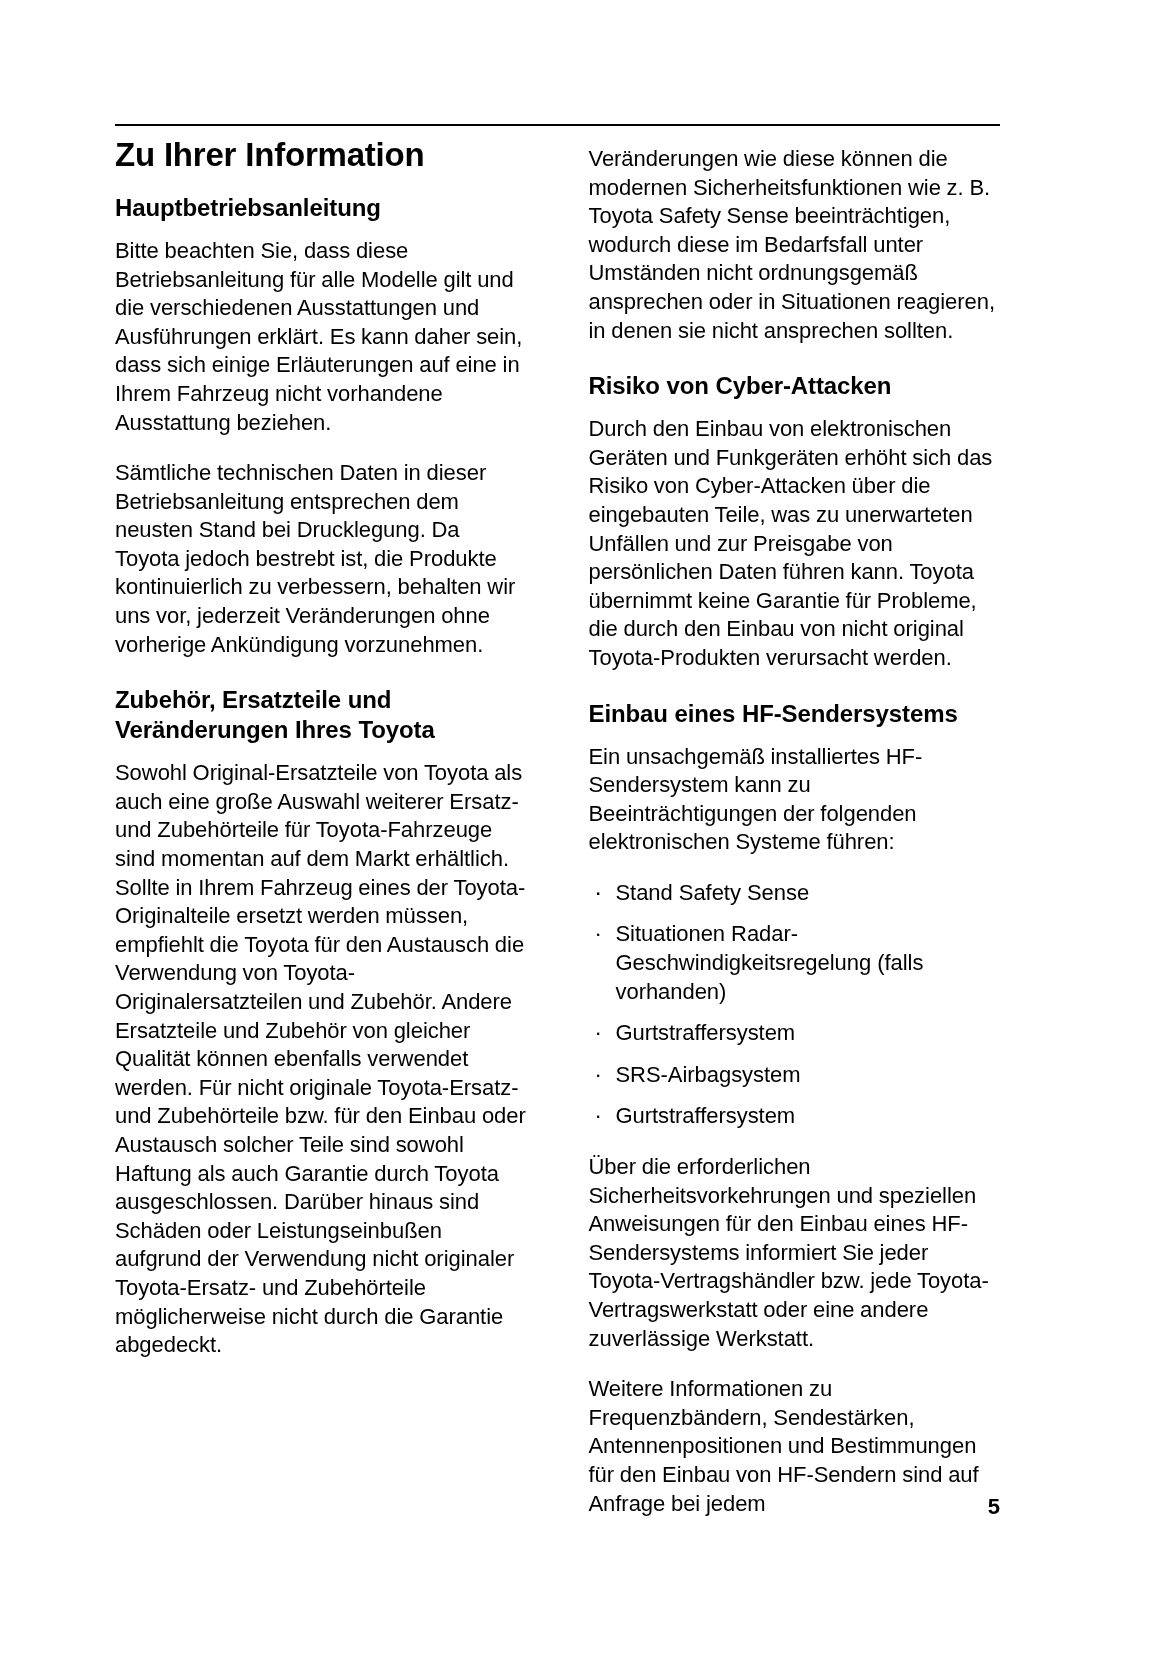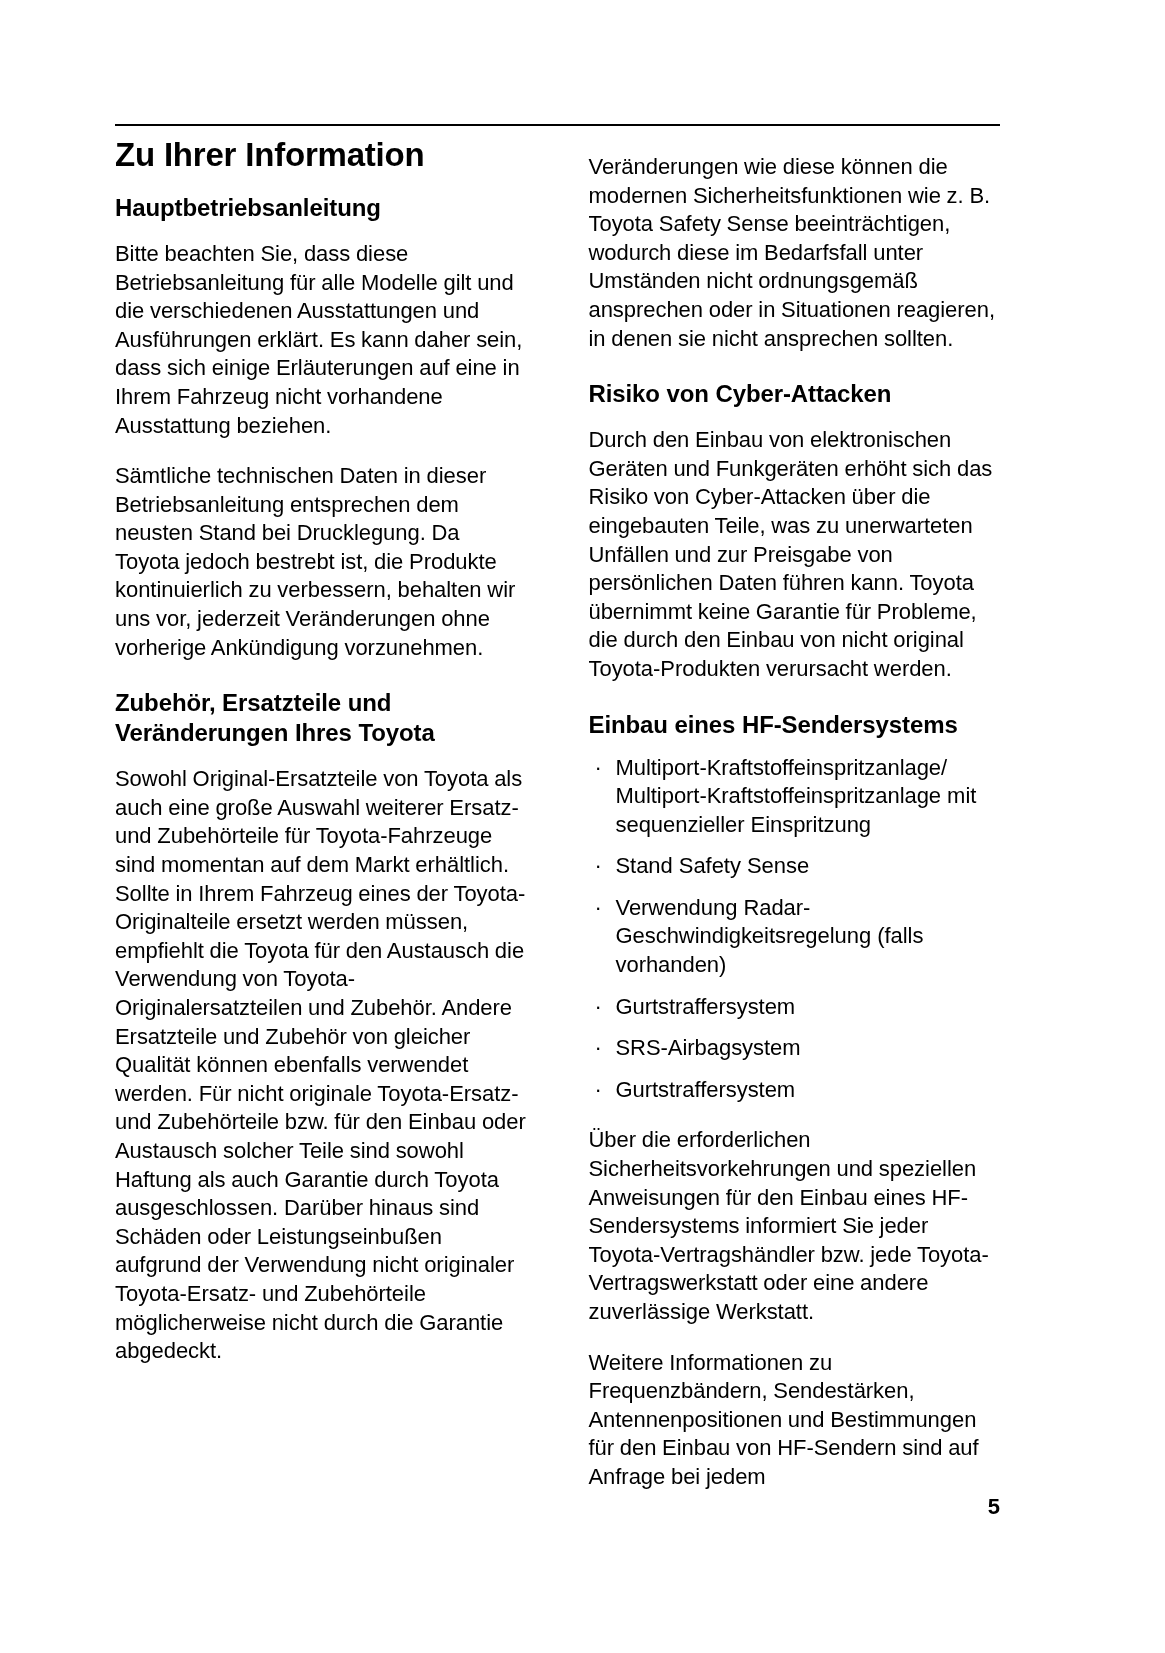--- a/index.html
+++ b/index.html
@@ -54,21 +54,21 @@
     font-weight: bold;
     margin: 26px 0 14px 0;
     letter-spacing: -0.1px;
   }
   .col h2.section-heading.first {
     margin-top: 8px;
   }
   p.body-text {
     font-size: 22px;
     line-height: 1.30;
-    margin: 17px 0 22px 0;
+    margin: 9px 0 22px 0;
     letter-spacing: -0.05px;
     word-spacing: -0.3px;
   }
   p.body-text.last {
     margin-bottom: 0;
   }
   ul.bullet-list {
     list-style: none;
     margin: 0 0 22px 0;
     padding: 0;
@@ -129,33 +129,33 @@
     <div class="col">
 
       <p class="body-text">Veränderungen wie diese können die modernen Sicherheitsfunktionen wie z. B. Toyota Safety Sense beeinträchtigen, wodurch diese im Bedarfsfall unter Umständen nicht ordnungsgemäß ansprechen oder in Situationen reagieren, in denen sie nicht ansprechen sollten.</p>
 
       <h2 class="section-heading">Risiko von Cyber-Attacken</h2>
 
       <p class="body-text">Durch den Einbau von elektronischen Geräten und Funkgeräten erhöht sich das Risiko von Cyber-Attacken über die eingebauten Teile, was zu unerwarteten Unfällen und zur Preisgabe von persönlichen Daten führen kann. Toyota übernimmt keine Garantie für Probleme, die durch den Einbau von nicht original Toyota-Produkten verursacht werden.</p>
 
       <h2 class="section-heading">Einbau eines HF-Sendersystems</h2>
 
+      <p class="body-text">Ein unsachgemäß installiertes HF-Sendersystem kann zu Beeinträchtigungen der folgenden elektronischen Systeme führen:</p>
 
       <ul class="bullet-list">
         <li>
           <span class="bullet-dot">·</span>
-          <span>Multiport-Kraftstoffeinspritzanlage/ Multiport-Kraftstoffeinspritzanlage mit sequenzieller Einspritzung</span>
         </li>
         <li>
           <span class="bullet-dot">·</span>
           <span>Stand Safety Sense</span>
         </li>
         <li>
           <span class="bullet-dot">·</span>
-          <span>Verwendung Radar-Geschwindigkeitsregelung (falls vorhanden)</span>
+          <span>Situationen Radar-Geschwindigkeitsregelung (falls vorhanden)</span>
         </li>
         <li>
           <span class="bullet-dot">·</span>
           <span>Gurtstraffersystem</span>
         </li>
         <li>
           <span class="bullet-dot">·</span>
           <span>SRS-Airbagsystem</span>
         </li>
         <li>

